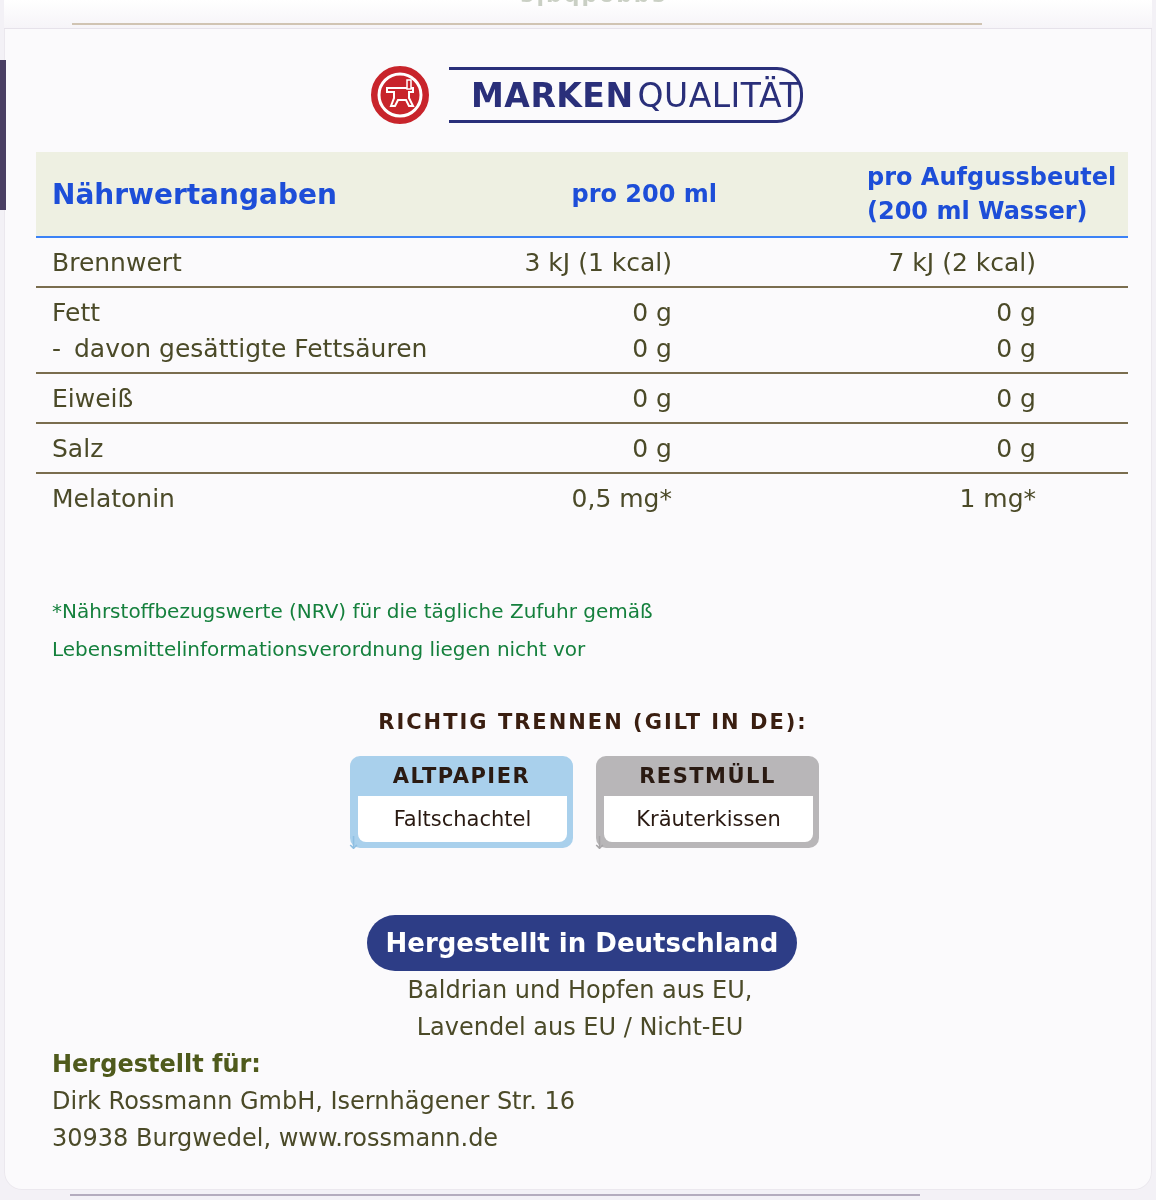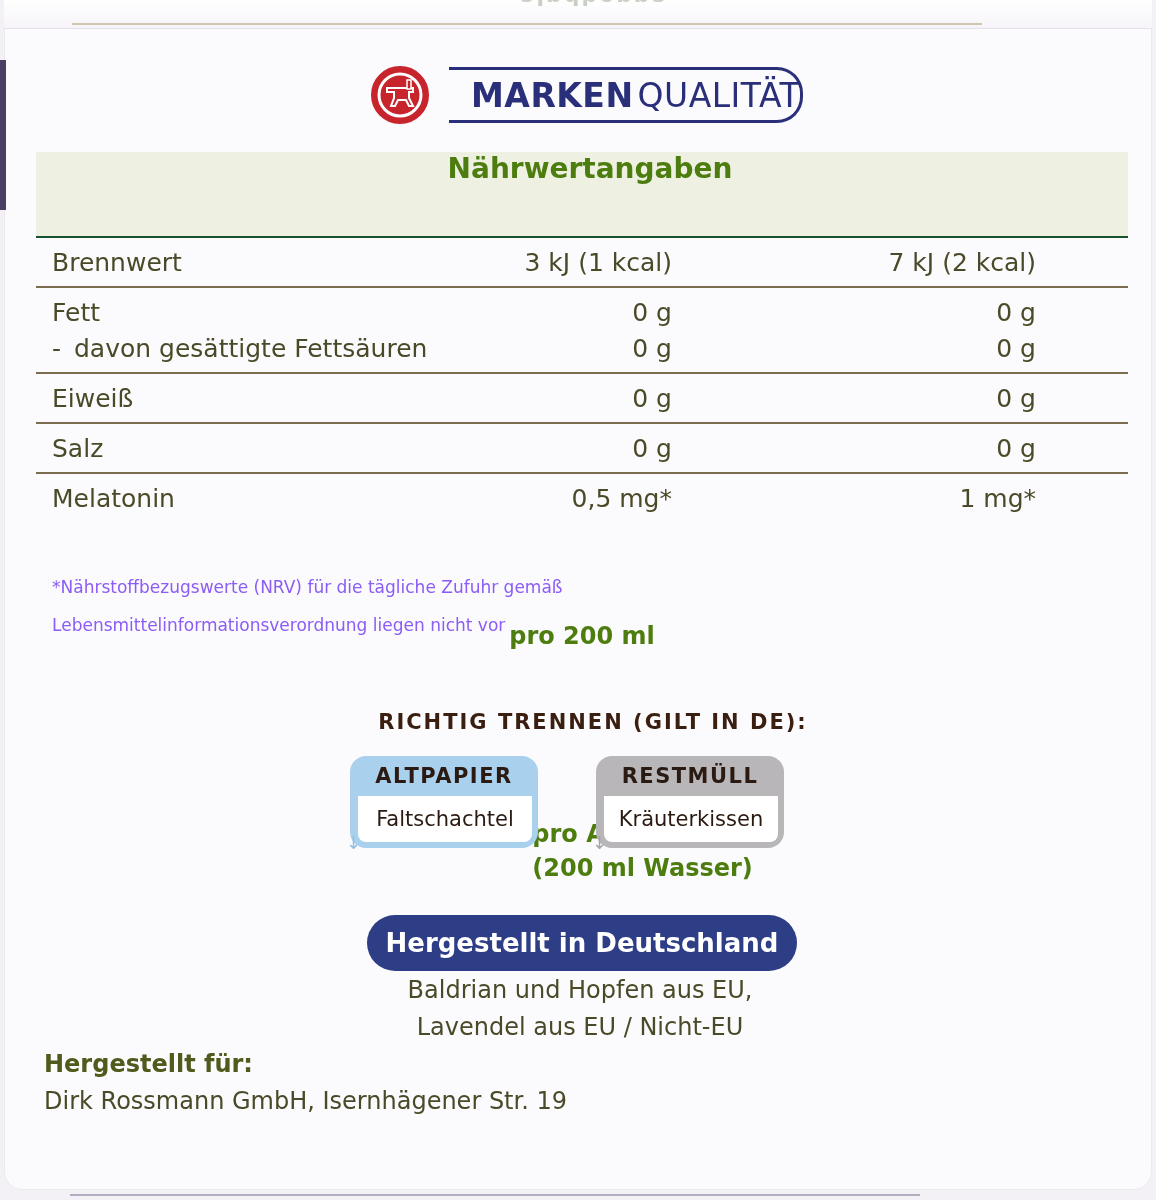--- a/index.html
+++ b/index.html
@@ -58,53 +58,53 @@
   }
   .logo-pill .bold { font-weight: bold; }
   .logo-pill .light { font-weight: normal; margin-left: 4px; }
 
   
   .nut-table {
     position: absolute; left: 36px; top: 152px; width: 1092px;
     border-collapse: collapse; color: #4b4a28;
   }
   .nut-head {
-    background: #eef0e2; height: 84px; border-bottom: 2px solid #14532d;
-    display: flex; align-items: center; color: #4d7c0f; font-weight: bold; flex-direction: column;
+    background: #eef0e2; height: 84px; border-bottom: 2px solid #3b82f6;
+    display: flex; align-items: center; color: #1d4ed8; font-weight: bold;
   }
   .nut-head .c1 { flex: 0 0 470px; padding-left: 16px; font-size: 28px; }
   .nut-head .c2 { flex: 0 0 195px; text-align: right; font-size: 24px; }
   .nut-head .c3 { flex: 1; font-size: 24px; line-height: 34px; padding-left: 150px; }
   .nut-row {
     border-bottom: 2px solid #7a6d4e; padding: 6px 0 6px 0;
   }
   .nut-row.last { border-bottom: none; }
   .nut-line {
     display: flex; align-items: center; height: 36px; font-size: 25px;
   }
   .nut-line .c1 { flex: 0 0 470px; padding-left: 16px; }
   .nut-line .c2 { flex: 0 0 150px; text-align: right; }
   .nut-line .c3 { flex: 0 0 364px; text-align: right; }
   .nut-line.sub .c1 { padding-left: 16px; }
   .nut-line .indent-dash { display: inline-block; width: 22px; }
 
   .footnote {
-    position: absolute; left: 52px; top: 568px; width: 760px;
-    color: #8b5cf6; font-size: 17px; line-height: 38px;
+    position: absolute; left: 52px; top: 592px; width: 760px;
+    color: #15803d; font-size: 20px; line-height: 38px;
   }
 
   
   .recycle-title {
     position: absolute; left: 348px; top: 710px; width: 490px;
     text-align: center; font-weight: bold; font-size: 21px; letter-spacing: 2px;
     color: #3a1e10;
   }
   .bin {
-    position: absolute; top: 756px; width: 188px; height: 92px;
-    border-radius: 16px; box-sizing: border-box;
+    position: absolute; top: 756px; width: 223px; height: 92px;
+    border-radius: 10px; box-sizing: border-box;
   }
   .bin .bin-head {
     height: 40px; display: flex; align-items: center; justify-content: center;
     font-weight: bold; font-size: 21px; letter-spacing: 1.5px; color: #2a1a12;
   }
   .bin .bin-body {
     position: absolute; left: 8px; right: 6px; top: 40px; bottom: 6px;
     background: #ffffff; border-radius: 0 0 8px 8px;
     display: flex; align-items: center; justify-content: center;
     font-size: 21px; color: #2a1a12;
@@ -124,21 +124,21 @@
     display: flex; align-items: center; justify-content: center;
     color: #ffffff; font-weight: bold; font-size: 26px; margin-top: 9px;
   }
   .origin {
     position: absolute; left: 340px; top: 972px; width: 480px;
     text-align: center; color: #4b4a28; font-size: 24px; line-height: 37px;
   }
 
   
   .mfr {
-    position: absolute; left: 44px; top: 1046px; width: 600px;
+    position: absolute; left: 52px; top: 1046px; width: 600px;
     color: #4b4a28; font-size: 24px; line-height: 37px;
   }
   .mfr .mfr-title { font-weight: bold; color: #4f5a1c; }
 </style>
 </head>
 <body>
 
 <div class="box">
   <div class="top-flap">
     <div class="mirror-text">alpdhenna</div>
@@ -239,14 +239,15 @@
 </div>
 
 <div class="made-in">Hergestellt in Deutschland</div>
 <div class="origin">
   <div>Baldrian und Hopfen aus EU,</div>
   <div>Lavendel aus EU / Nicht-EU</div>
 </div>
 
 <div class="mfr">
   <div class="mfr-title">Hergestellt für:</div>
-  <div>Dirk Rossmann GmbH, Isernhägener Str. 19</div>
+  <div>Dirk Rossmann GmbH, Isernhägener Str. 16</div>
+  <div>30938 Burgwedel, www.rossmann.de</div>
 </div>
 
 </body></html>

